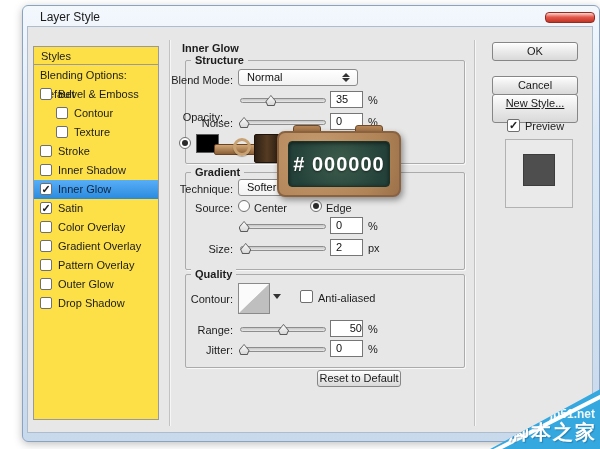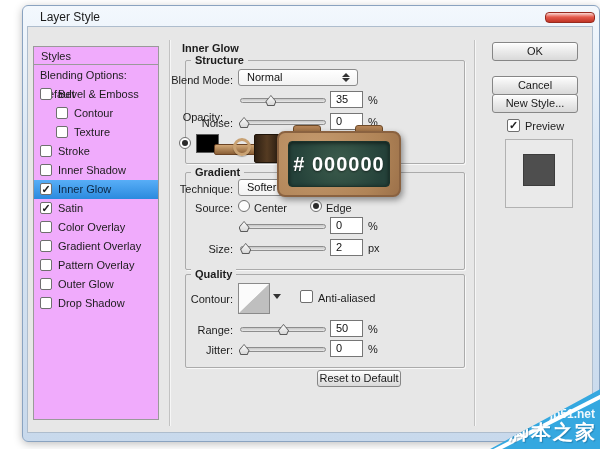--- a/index.html
+++ b/index.html
@@ -15,21 +15,21 @@
   .title{position:absolute;left:40px;top:10px;font-size:12px;color:#1b1b1b;}
   .closebtn{position:absolute;left:545px;top:12px;width:48px;height:9px;border-radius:4px;
     background:linear-gradient(180deg,#fbd9d4,#e4594b 45%,#c03526);border:1px solid #962a1f;}
 
   
   .lbl{position:absolute;font-size:11px;color:#1c1c1c;white-space:nowrap;}
   .b{font-weight:bold;}
   .rlbl{width:100px;text-align:right;}
 
   
-  .panelbox{position:absolute;border:1px solid #9a9a9a;background:#f0abfc;box-sizing:border-box;}
+  .panelbox{position:absolute;border:1px solid #9a9a9a;background:#fde047;box-sizing:border-box;}
   .sitem{position:absolute;left:34px;width:124px;height:19px;font-size:11px;color:#1c1c1c;line-height:19px;}
   .sitem.sel{background:linear-gradient(180deg,#58aef7,#2b8ade);color:#0b2440;}
   .cb{position:absolute;width:12px;height:12px;background:#fff;border:1px solid #6f6f6f;border-radius:2px;
     box-sizing:border-box;font-size:11px;line-height:10px;text-align:center;color:#222;font-weight:bold;}
   .sitem .cb{top:3px;left:6px;}
   .sitem.indent .cb{left:22px;}
   .sitem .itxt{position:absolute;left:24px;}
   .sitem.indent .itxt{left:40px;}
   .sitem.nobox .itxt{left:6px;}
 
@@ -215,35 +215,35 @@
   <span class="lbl rlbl" style="left:133px;top:293px;">Contour:</span>
   <div class="contour-thumb"></div>
   <div class="contour-arrow"></div>
   <span class="cb" style="left:300px;top:290px;width:13px;height:13px;"></span>
   <span class="lbl" style="left:318px;top:292px;">Anti-aliased</span>
 
   <span class="lbl rlbl" style="left:133px;top:324px;">Range:</span>
   <div class="track" style="left:240px;top:327px;">
       <div class="thumb" style="left: calc(50% - 5px);"></div>
     </div>
-  <div class="vbox" style="left:330px;top:320px;">50</div>
+  <div class="vbox" style="left:330px;top:320px;text-align:right;">50</div>
   <span class="lbl" style="left:368px;top:323px;">%</span>
 
   <span class="lbl rlbl" style="left:133px;top:344px;">Jitter:</span>
   <div class="track" style="left:240px;top:347px;">
       <div class="thumb" style="left: calc(3% - 5px);"></div>
     </div>
   <div class="vbox" style="left:330px;top:340px;">0</div>
   <span class="lbl" style="left:368px;top:343px;">%</span>
 
   <div class="btn" style="left:317px;top:370px;width:84px;height:17px;line-height:15px;">Reset to Default</div>
 
   <div class="btn" style="left:492px;top:42px;width:86px;height:19px;line-height:17px;">OK</div>
   <div class="btn" style="left:492px;top:76px;width:86px;height:19px;line-height:17px;">Cancel</div>
-  <div class="btn" style="left:492px;top:94px;width:86px;height:19px;line-height:17px;">New Style...</div>
+  <div class="btn" style="left:492px;top:94px;width:86px;height:29px;line-height:17px;text-decoration:underline;">New Style...</div>
   <span class="cb" style="left:507px;top:119px;width:13px;height:13px;">✓</span>
   <span class="lbl" style="left:525px;top:120px;">Preview</span>
   <div class="prevbox">
     <div class="prevswatch"></div>
   </div>
 
   <div class="rod"></div>
   <div class="ring"></div>
   <div class="clampblock"></div>
   <div class="tab" style="left:293px;"></div>

